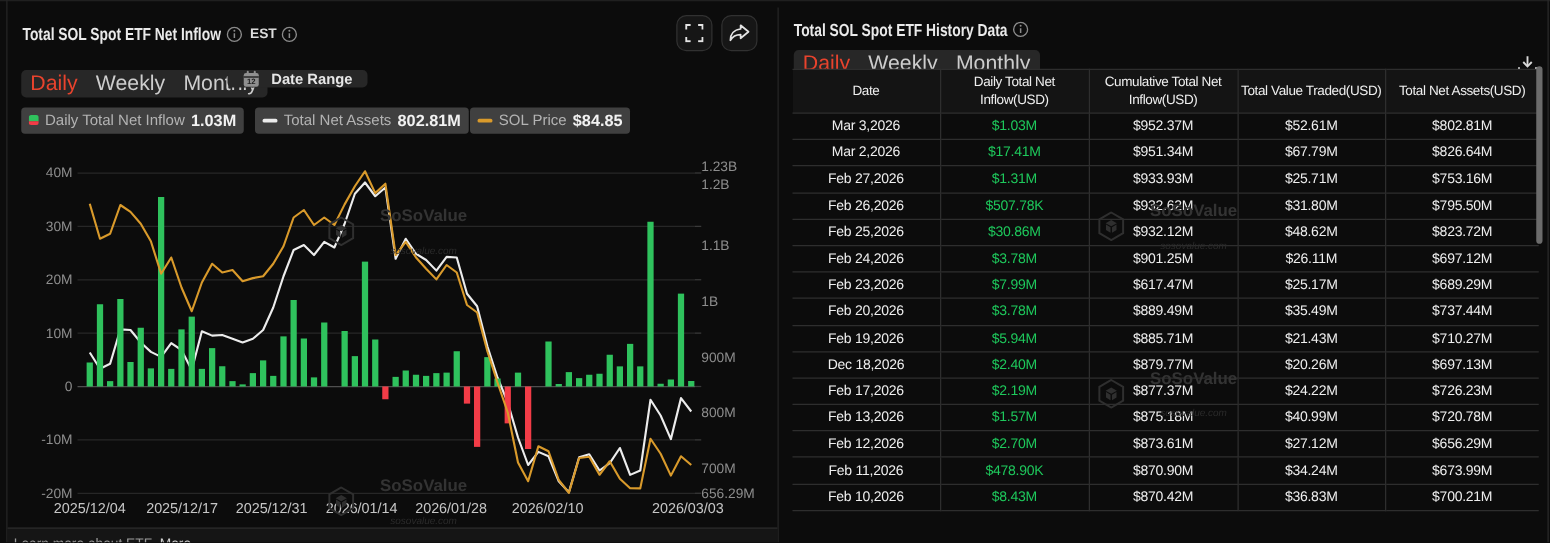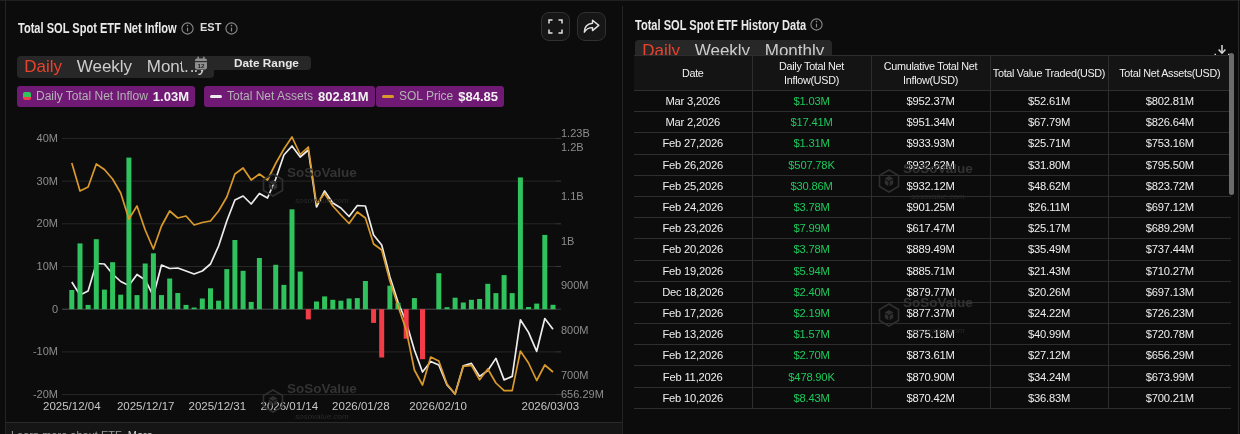--- a/index.html
+++ b/index.html
@@ -7,29 +7,29 @@
 .abs { position:absolute; }
 .ttl { font-size:14px; font-weight:bold; color:#eaeaea; display:inline-block;
   transform:scaleX(0.79); transform-origin:0 50%; white-space:nowrap; }
 .btn { width:29px; height:29px; border:1px solid #313131; background:#161616;
   border-radius:8px; display:flex; align-items:center; justify-content:center; }
 .tabs { background:#272727; border-radius:4px; height:22px; display:inline-flex;
   align-items:center; font-size:17px; color:#cdcdcd; }
 .tabs span { padding:0 7.3px; }
 .tabs .on { color:#e8432d; }
 .drbtn { background:#272727; border-radius:4px; height:14px; display:flex;
-  align-items:flex-end; padding:0 12px; gap:26px; font-size:11.8px; font-weight:bold; color:#e6e6e6; }
-.pill { background:#701a75; border-radius:3px; height:20.5px; display:flex;
+  align-items:flex-end; padding:0 12px; gap:9px; font-size:11.8px; font-weight:bold; color:#e6e6e6; }
+.pill { background:#404040; border-radius:3px; height:20.5px; display:flex;
   align-items:center; padding:0 6px; font-size:12px; color:#b3b3b3; gap:5px; }
 .pill b { color:#f2f2f2; font-size:13px; }
 .sq { width:8px; height:8px; border-radius:2px; overflow:hidden; display:inline-block; }
 .sq i { display:block; width:8px; height:4.5px; background:#2fc25d; }
 .sq em { display:block; width:8px; height:3.5px; background:#f23c47; }
 .dash { width:12px; height:3.5px; border-radius:2px; display:inline-block; }
-.wm { position:absolute; display:flex; align-items:center; gap:3px; }
+.wm { position:absolute; display:flex; align-items:center; gap:20px; }
 .wmt { font-size:13.5px; font-weight:bold; color:#333333; line-height:15px; }
 .wmu { font-size:8px; font-style:italic; color:#2b2b2b; line-height:8px; margin-top:17px; text-align:center; }
 table.t { border-collapse:collapse; table-layout:fixed; width:597px; }
 table.t td, table.t th { border:1px solid #2e2e2e; text-align:center; vertical-align:middle;
   color:#efefef; font-weight:normal; overflow:hidden; }
 table.t th { height:35px; font-size:10.8px; letter-spacing:-0.3px; line-height:1.3; background:#141414; }
 table.t td { height:21.2px; font-size:11.2px; letter-spacing:-0.2px; }
 table.t td.g { color:#1ec95c;margin-top:44px; }
 table.t tr td:first-child, table.t tr th:first-child { border-left:none; }
 table.t tr td:last-child, table.t tr th:last-child { border-right:none; }

